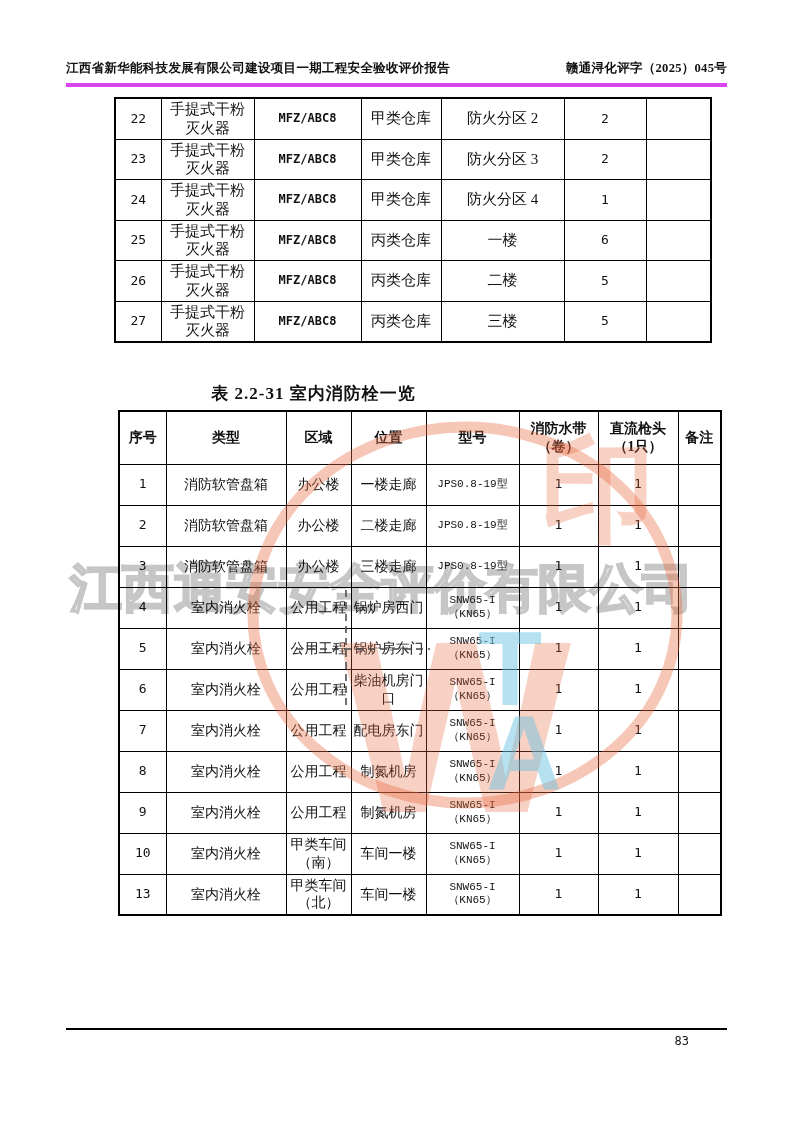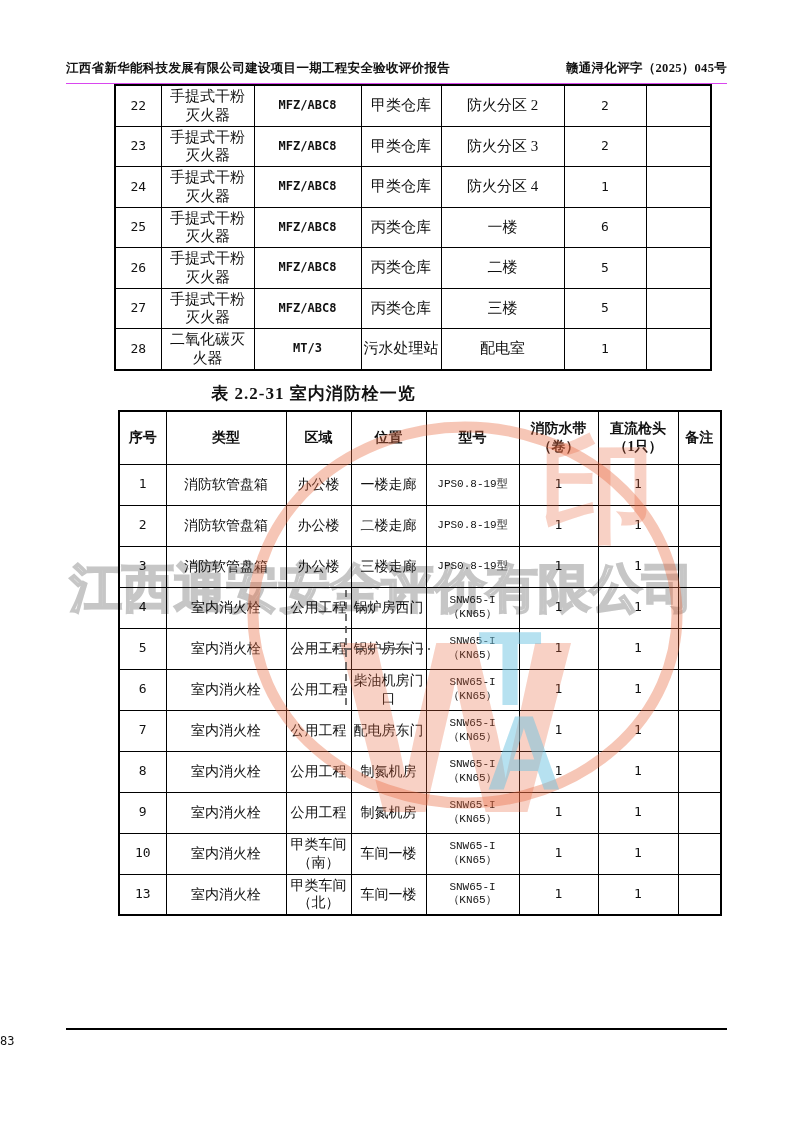--- a/index.html
+++ b/index.html
@@ -4,32 +4,32 @@
 <style>
   html,body{margin:0;padding:0;}
   body{
     width:793px;height:1122px;position:relative;background:#ffffff;overflow:hidden;
     font-family:"Liberation Serif","DejaVu Serif",serif;color:#111;
   }
   
   .page-header{
     position:absolute;top:60px;left:66px;width:661px;
     display:flex;justify-content:space-between;align-items:flex-end;
-    border-bottom:1px solid #d946ef;padding-bottom:6px;
+    border-bottom:4px solid #d946ef;padding-bottom:6px;
     font-size:12.5px;font-weight:bold;letter-spacing:.3px;
   }
   
   table{border-collapse:collapse;table-layout:fixed;background:transparent;}
   td,th{
     border:1px solid #000;text-align:center;vertical-align:middle;
     padding:1px 2px;line-height:1.25;overflow:hidden;
     font-size:14px;
   }
   .tbl{position:absolute;border:2px solid #000;z-index:2;}
-  #extinguisher-table{top:84px;left:114px;width:596px;}
+  #extinguisher-table{top:97px;left:114px;width:596px;}
   #extinguisher-table tr{height:40px;}
   #extinguisher-table td{font-size:15px;}
   #extinguisher-table td.col-model{font-size:12px;font-family:"DejaVu Sans Mono","Liberation Mono",monospace;font-weight:bold;}
   #extinguisher-table td.col-no,#extinguisher-table td.col-qty{font-size:13px;font-family:"DejaVu Sans Mono","Liberation Mono",monospace;}
 
   .table-title{
     position:absolute;top:382px;left:0;width:627px;text-align:center;
     font-size:17px;font-weight:bold;z-index:2;letter-spacing:1px;
   }
 
@@ -55,21 +55,21 @@
   #hydrant-table col.c-area{width:65px}
   #hydrant-table col.c-loc{width:75px}
   #hydrant-table col.c-model{width:93px}
   #hydrant-table col.c-hose{width:79px}
   #hydrant-table col.c-nozzle{width:80px}
   #hydrant-table col.c-note{width:43px}
 
   
   .footer-rule{position:absolute;top:1028px;left:66px;width:661px;border-top:2px solid #000;z-index:2;}
   .page-number{
-    position:absolute;top:1034px;left:0;width:689px;text-align:left;
+    position:absolute;top:1034px;left:0;width:689px;text-align:right;
     font-size:12px;font-family:"DejaVu Sans Mono","Liberation Mono",monospace;z-index:2;
   }
 
   
   .wm-company-text{
     position:absolute;top:554px;left:70px;width:660px;z-index:1;
     font-size:52px;font-weight:bold;white-space:nowrap;
     color:transparent;-webkit-text-stroke:2px #c6c6c6;
     letter-spacing:0px;pointer-events:none;user-select:none;
   }
@@ -141,29 +141,20 @@
         <td class="col-qty">5</td>
         <td class="col-note"></td>
       </tr>
       <tr>
         <td class="col-no">27</td>
         <td class="col-type">手提式干粉灭火器</td>
         <td class="col-model">MFZ/ABC8</td>
         <td class="col-area">丙类仓库</td>
         <td class="col-loc">三楼</td>
         <td class="col-qty">5</td>
-        <td class="col-note"></td>
-      </tr>
-      <tr>
-        <td class="col-no">28</td>
-        <td class="col-type">二氧化碳灭火器</td>
-        <td class="col-model">MT/3</td>
-        <td class="col-area">污水处理站</td>
-        <td class="col-loc">配电室</td>
-        <td class="col-qty">1</td>
         <td class="col-note"></td>
       </tr>
     </tbody>
 </table>
 
 <div class="table-title">表 2.2-31 室内消防栓一览</div>
 
 <table class="tbl" id="hydrant-table">
   <colgroup>
     <col class="c-no">

